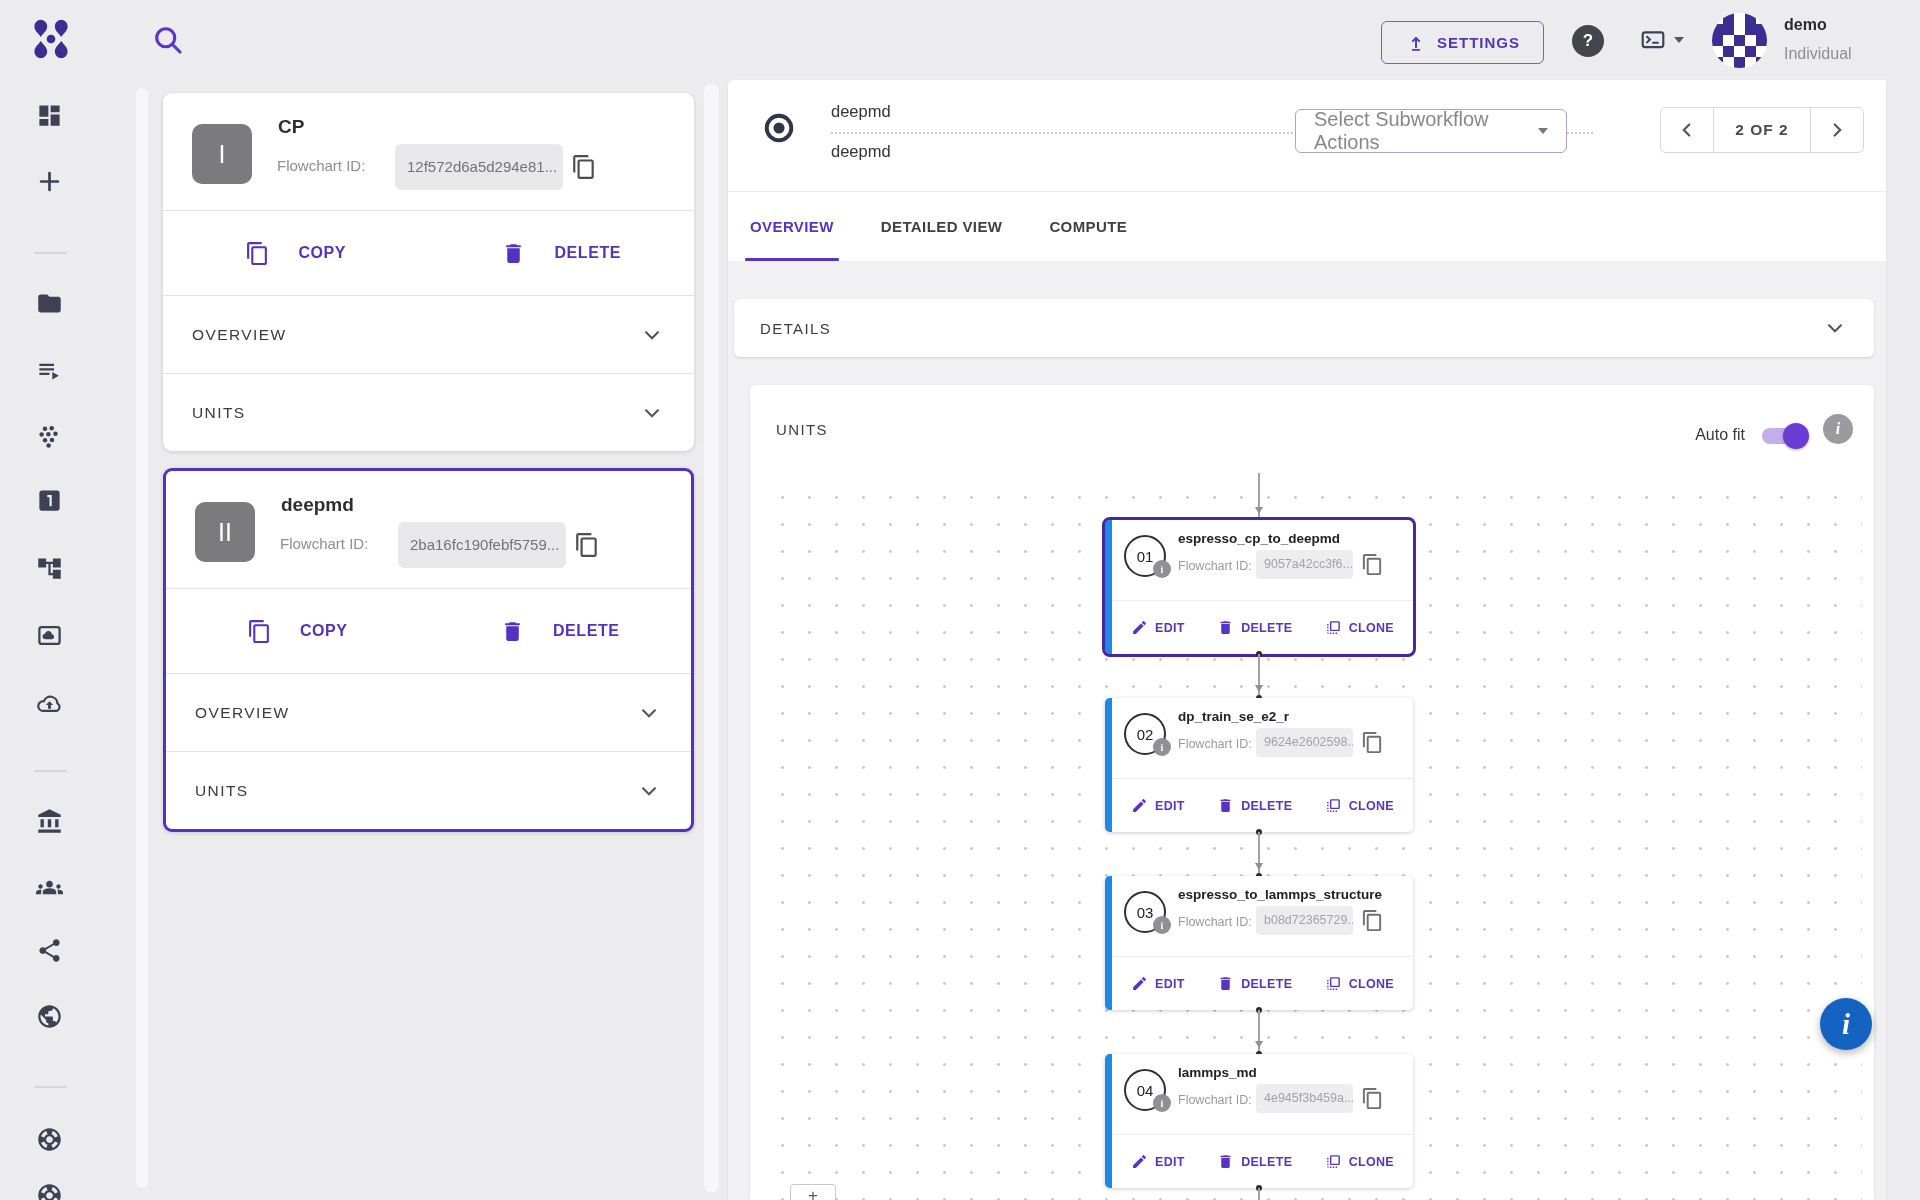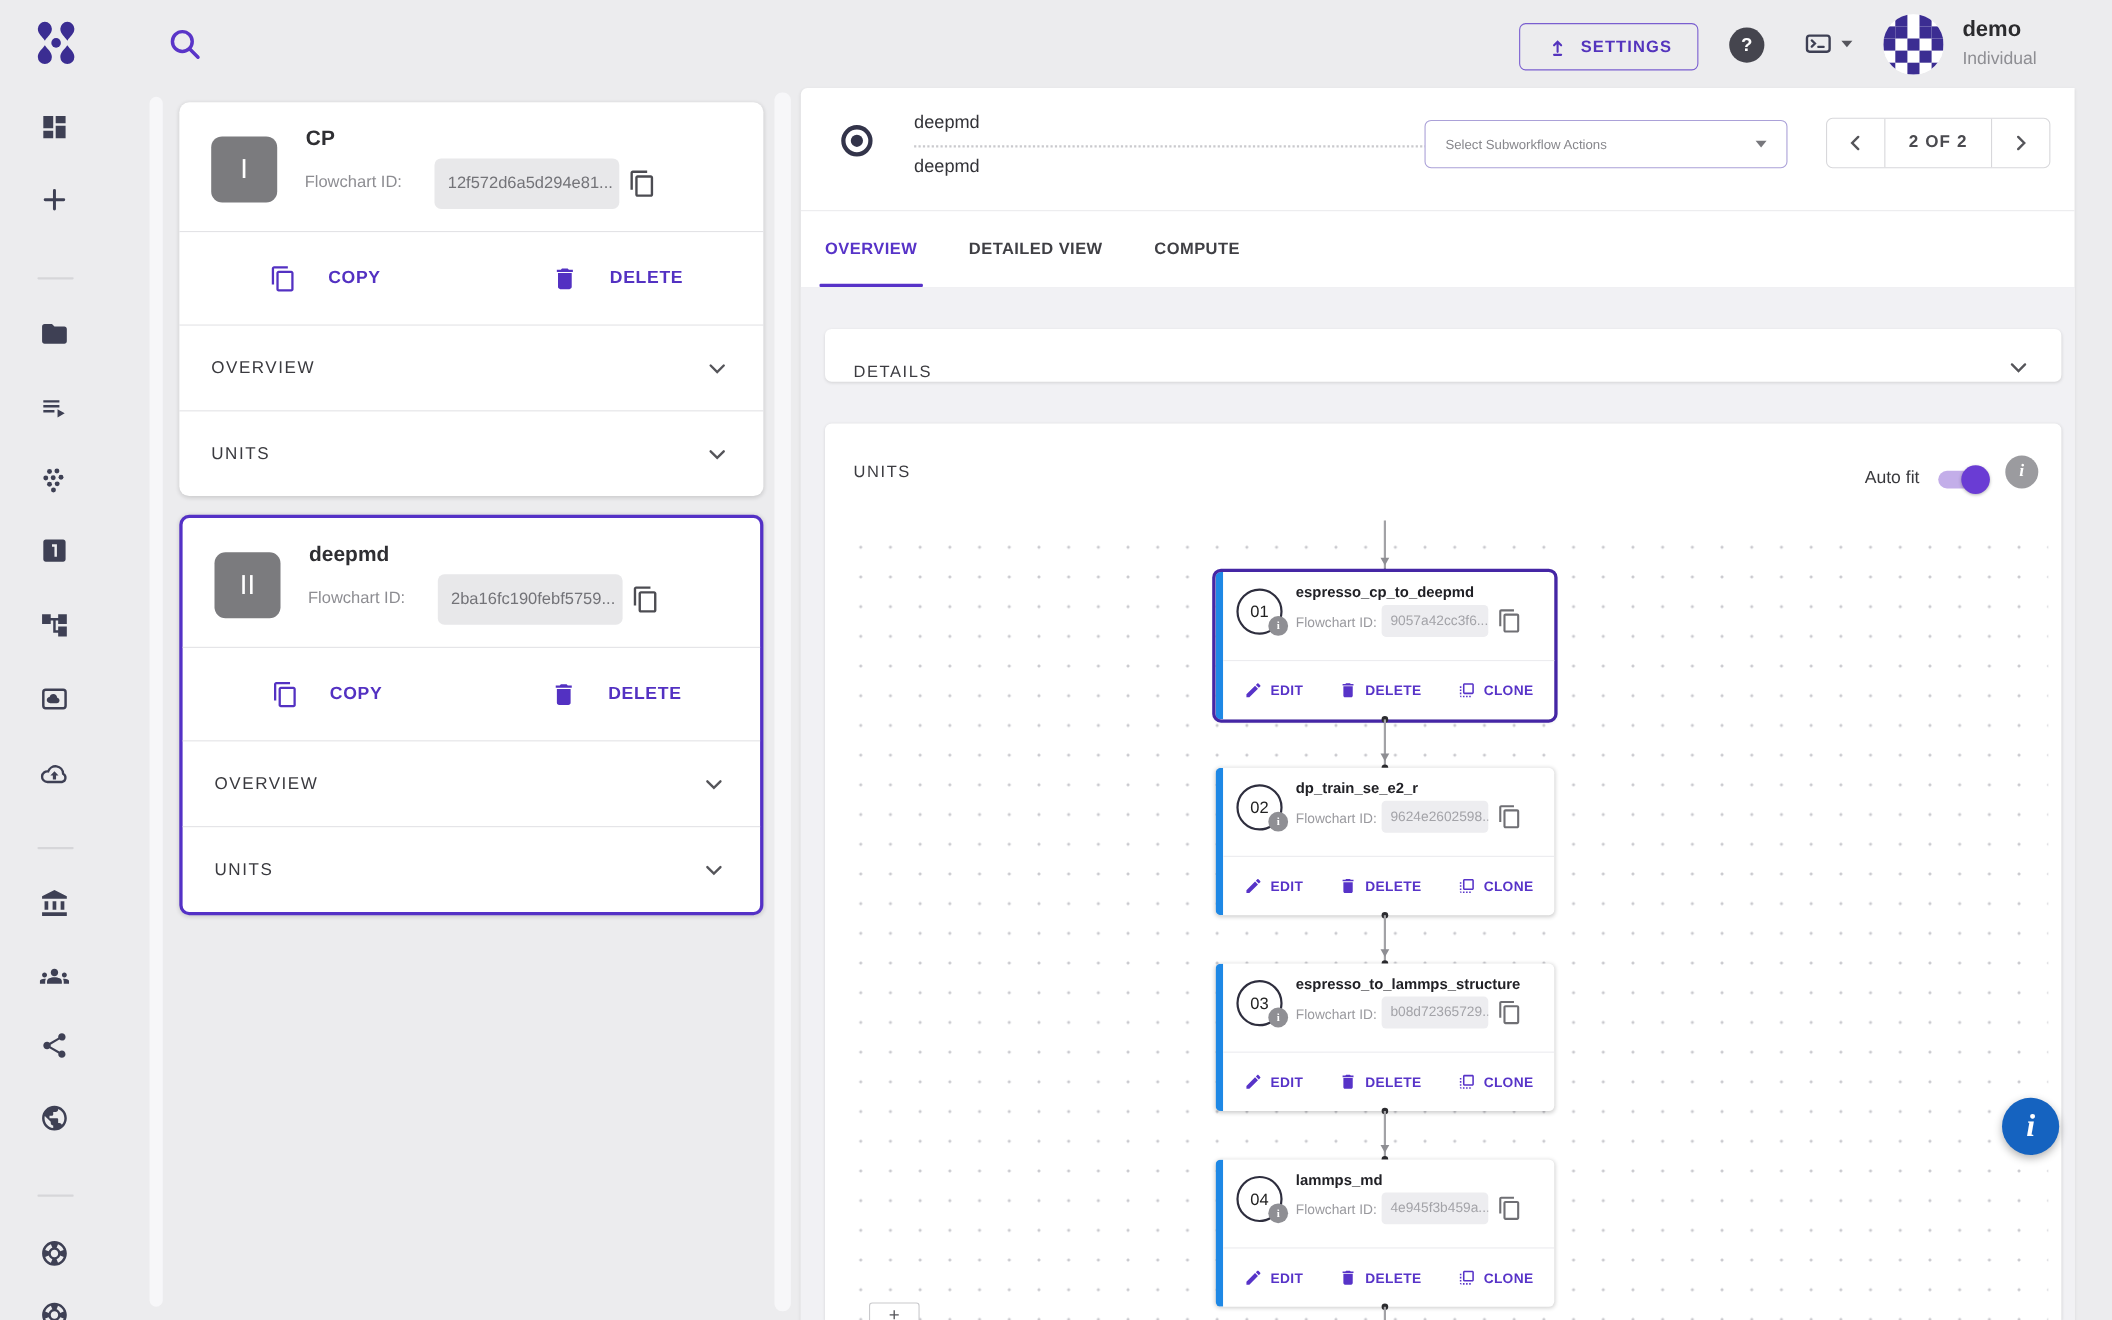--- a/index.html
+++ b/index.html
@@ -9,21 +9,21 @@
 
   
   .topbar{position:absolute;left:0;top:0;width:1920px;height:80px}
   .logo{position:absolute;left:28px;top:16px;width:46px;height:46px;cursor:pointer}
   .search-btn{position:absolute;left:150px;top:22px;width:36px;height:36px;color:#5a35c8;cursor:pointer}
   .upgrade-btn{position:absolute;left:1381px;top:21px;width:163px;height:43px;box-sizing:border-box;border:1.6px solid #7a5ed0;border-radius:6px;display:flex;align-items:center;justify-content:center;gap:10px;color:#5434bd;font-size:15px;font-weight:700;letter-spacing:1px;background:transparent;cursor:pointer}
   .help-btn{position:absolute;left:1572px;top:25px;width:32px;height:32px;border-radius:50%;background:#45454e;color:#fff;display:flex;align-items:center;justify-content:center;font-size:17px;font-weight:700;cursor:pointer}
   .term-btn{position:absolute;left:1638px;top:27px;display:flex;align-items:center;gap:6px;color:#3e4054;cursor:pointer}
   .caret{width:0;height:0;border-left:5.5px solid transparent;border-right:5.5px solid transparent;border-top:6.5px solid #55555c}
   .avatar{position:absolute;left:1712px;top:13px;width:55px;height:55px;border-radius:50%;overflow:hidden;background:#fff;cursor:pointer}
-  .user-name{position:absolute;left:1784px;top:16px;font-size:20px;font-weight:700;color:#2b2b2e}
+  .user-name{position:absolute;left:1784px;top:16px;font-size:16px;font-weight:700;color:#2b2b2e}
   .user-plan{position:absolute;left:1784px;top:45px;font-size:16px;color:#8e8e93}
 
   
   .rail-ic{position:absolute;left:36px;width:27px;height:27px;color:#3e4054;cursor:pointer}
   .rail-div{position:absolute;left:34px;width:33px;height:2px;background:#d6d6d9;border-radius:1px}
 
   
   .scroll-strip{position:absolute;background:#f7f7f9;border-radius:7px}
 
   
@@ -43,33 +43,33 @@
   .sw-row .chev{margin-left:auto;width:26px;height:26px;color:#55555a}
 
   
   .main{position:absolute;left:728px;top:80px;width:1158px;height:1120px;background:#fff;border-radius:6px 0 0 0;box-shadow:0 1px 3px rgba(0,0,0,.08)}
   .main-head{position:absolute;left:0;top:0;right:0;height:111px;border-bottom:1px solid #ebebee}
   .radio-ic{position:absolute;left:33px;top:30px;width:36px;height:36px;color:#33344a}
   .wf-title{position:absolute;left:103px;top:22px;font-size:16.5px;color:#333338}
   .wf-dotline{position:absolute;left:103px;top:52px;width:762px;border-top:2px dotted #c9c9cd}
   .wf-subtitle{position:absolute;left:103px;top:62px;font-size:16.5px;color:#333338}
   .select-btn{position:absolute;box-sizing:border-box;border:1.6px solid #aba1d8;border-radius:6px;display:flex;align-items:center;color:#87878c;background:#fff;cursor:pointer}
-  .sub-actions-btn{left:567px;top:29px;width:330px;height:44px;font-size:12px;padding:0 18px}
+  .sub-actions-btn{left:567px;top:29px;width:272px;height:44px;font-size:20px;padding:0 18px}
   .select-btn .caret{margin-left:auto;border-top-color:#77777c}
   .pager{position:absolute;left:932px;top:27px;width:204px;height:46px;box-sizing:border-box;border:1.6px solid #d8d8db;border-radius:6px;display:flex;background:#fff}
   .pager-btn{width:52px;display:flex;align-items:center;justify-content:center;color:#55555a;cursor:pointer}
   .pager-mid{flex:1;display:flex;align-items:center;justify-content:center;font-size:15.5px;font-weight:700;letter-spacing:1px;color:#4a4a4f;border-left:1.6px solid #d8d8db;border-right:1.6px solid #d8d8db}
 
   .tabs-row{position:absolute;left:0;top:111px;right:0;height:70px;border-bottom:1px solid #e5e5e8;display:flex;align-items:stretch;padding-left:22px}
   .tab{margin-right:47px;display:flex;align-items:center;font-size:15px;font-weight:700;letter-spacing:.4px;color:#3f3f44;position:relative;cursor:pointer}
   .tab.active{color:#5733c8}
   .tab.active::after{content:"";position:absolute;left:-5px;right:-5px;bottom:0;height:3.5px;background:#5733c8;border-radius:1px}
 
   .content{position:absolute;left:0;top:181px;right:0;bottom:0;background:#f1f1f4}
-  .details-card{position:absolute;left:22px;top:38px;right:12px;height:48px;background:#fff;border-radius:6px;box-shadow:0 1px 3px rgba(0,0,0,.12);display:flex;align-items:flex-end;padding:0 26px;box-sizing:border-box;cursor:pointer}
+  .details-card{position:absolute;left:6px;top:38px;right:12px;height:58px;background:#fff;border-radius:6px;box-shadow:0 1px 3px rgba(0,0,0,.12);display:flex;align-items:center;padding:0 26px;box-sizing:border-box;cursor:pointer}
   .panel-label{font-size:15px;letter-spacing:1.4px;color:#3c3c41}
   .details-card .chev{margin-left:auto;width:26px;height:26px;color:#55555a}
 
   .units-card{position:absolute;left:22px;top:124px;right:12px;bottom:0;background:#fff;border-radius:6px 6px 0 0;box-shadow:0 1px 3px rgba(0,0,0,.12)}
   .units-head{position:absolute;left:0;top:0;right:0;height:88px;display:flex;align-items:center;padding:0 21px 0 26px}
   .units-controls{margin-left:auto;display:flex;align-items:flex-end;gap:17px}
   .autofit-label{font-size:16px;color:#38383c}
   .toggle{width:44px;height:16px;border-radius:9px;background:#c3aee9;position:relative;cursor:pointer}
   .toggle .knob{position:absolute;right:-3px;top:-5px;width:26px;height:26px;border-radius:50%;background:#6a3cd4;box-shadow:0 1px 3px rgba(0,0,0,.3)}
   .unit-actions-btn{position:relative;width:244px;height:46px;font-size:15.5px;padding:0 16px}

